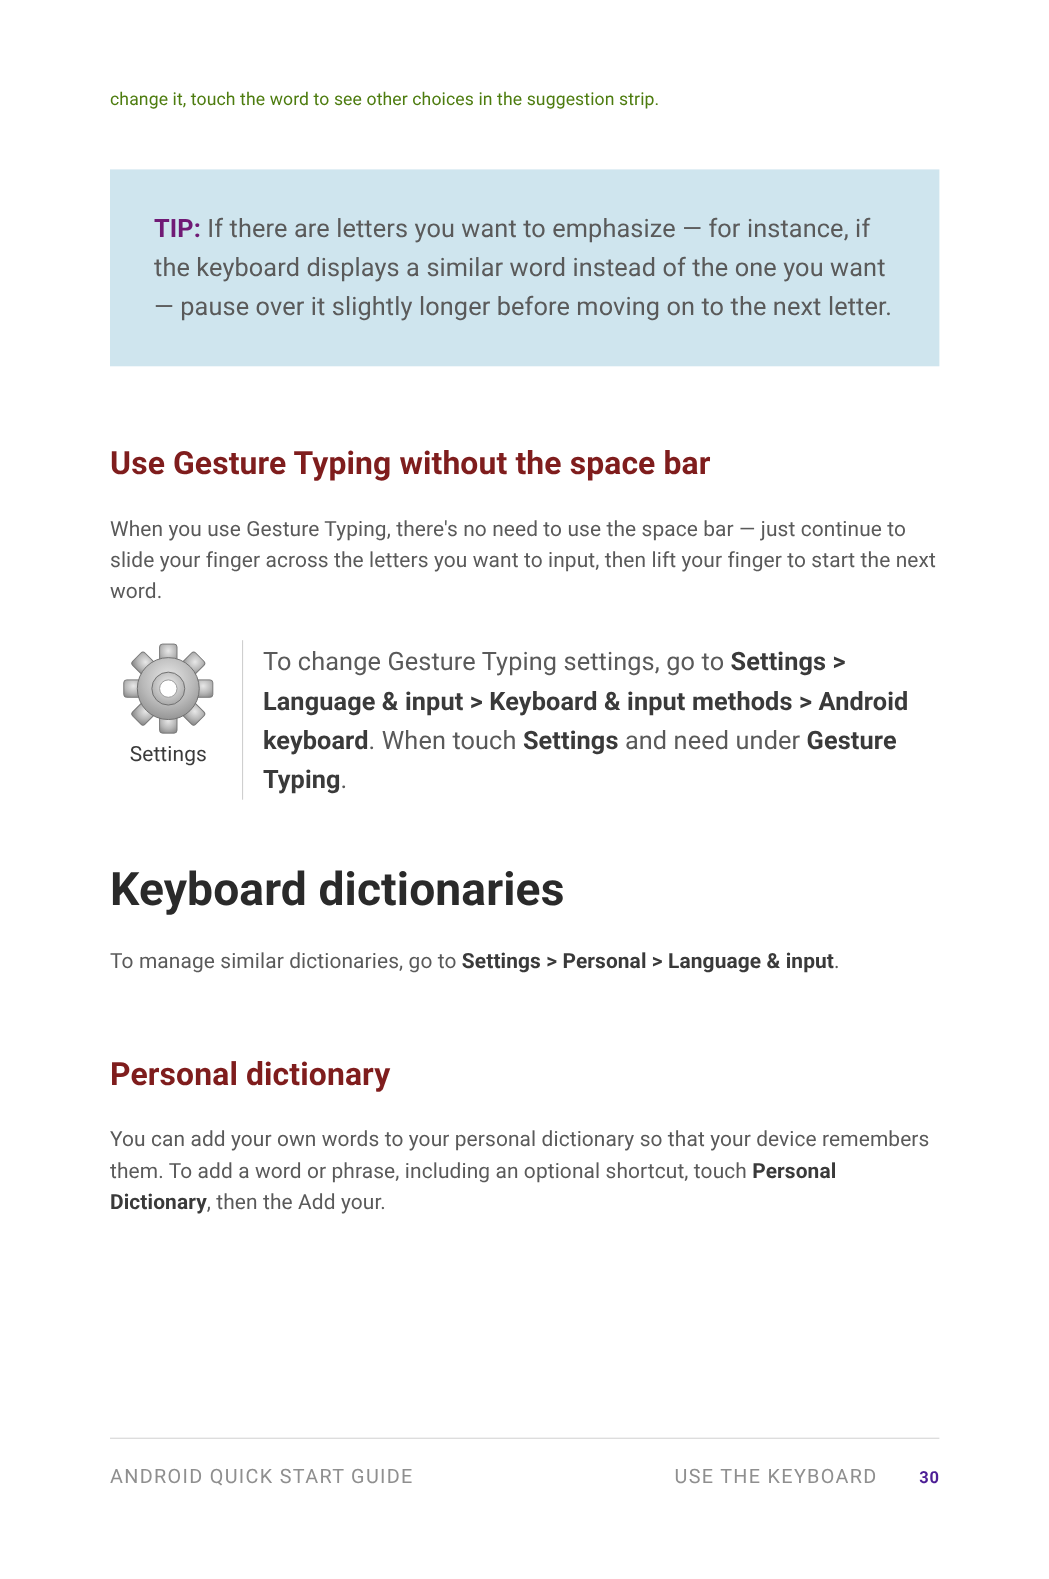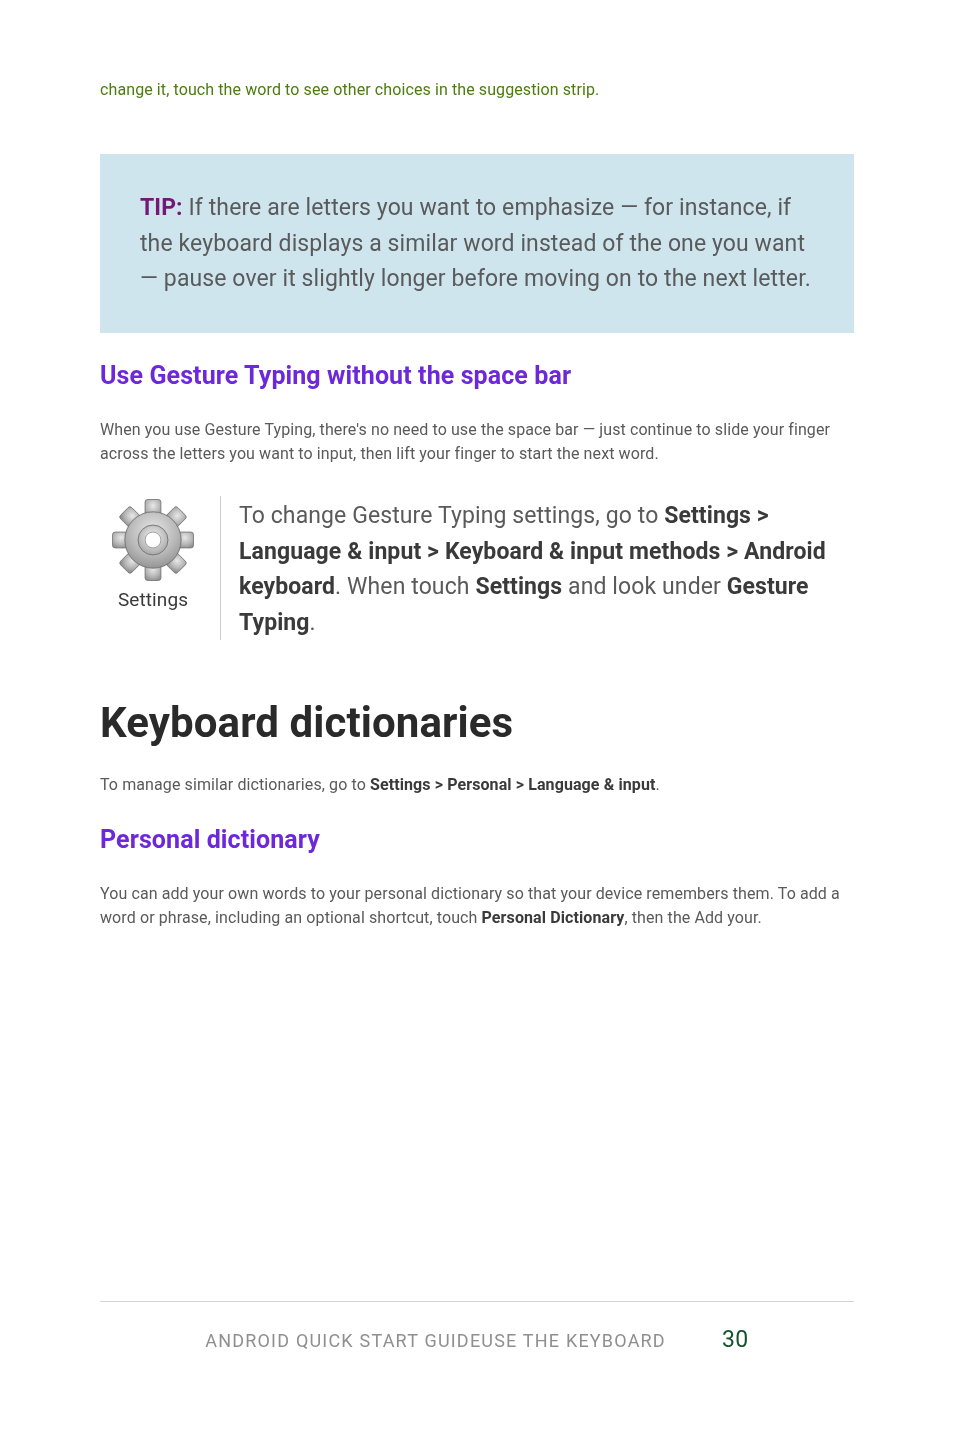--- a/index.html
+++ b/index.html
@@ -19,28 +19,28 @@
   .tip-box {
     background: #cfe5ee;
     margin-top: 52px;
     padding: 36px 40px 36px 40px;
     font-size: 23px;
     line-height: 1.55;
     color: #5a5a5a;
   }
   .tip-label { font-weight: 700; color: #701a75; }
   .h3 {
-    font-size: 25px;
+    font-size: 29px;
     font-weight: 700;
-    color: #6d28d9;
-    margin-top: 28px;
+    color: #7f1d1d;
+    margin-top: 72px;
     margin-bottom: 28px;
   }
   .para {
-    font-size: 16px;
+    font-size: 19px;
     line-height: 1.5;
     color: #5a5a5a;
   }
   .icon-block {
     display: flex;
     margin-top: 30px;
     align-items: stretch;
   }
   .icon-col {
     width: 106px;
@@ -78,28 +78,28 @@
     right: 100px;
     bottom: 82px;
   }
   .footer-rule {
     border: none;
     border-top: 1px solid #d5d5d5;
     margin-bottom: 24px;
   }
   .footer-row {
     display: flex;
-    justify-content: center;
+    justify-content: space-between;
     align-items: baseline;
     font-size: 18px;
     letter-spacing: 1.2px;
     color: #8f8f8f;
   }
-  .footer-right { display: flex; gap: 56px; align-items: baseline; }
-  .page-num { font-weight: 400; color: #14532d; font-size: 23px; letter-spacing: 0.5px; }
+  .footer-right { display: flex; gap: 38px; align-items: baseline; }
+  .page-num { font-weight: 700; color: #4c1d95; font-size: 15px; letter-spacing: 0.5px; }
   svg.gear { display: block; margin: 0 auto; }
 </style>
 </head>
 <body>
 
 <p class="intro-text">change it, touch the word to see other choices in the suggestion strip.</p>
 
 <div class="tip-box">
   <span class="tip-label">TIP:</span><span> If there are letters you want to emphasize — for instance, if the keyboard displays a similar word instead of the one you want — pause over it slightly longer before moving on to the next letter.</span>
 </div>
@@ -137,21 +137,21 @@
         </g>
         <circle r="32" fill="url(#gbody)" stroke="#6e6e6e" stroke-width="1"></circle>
         <circle r="17" fill="url(#ghub)" stroke="#6e6e6e" stroke-width="1"></circle>
         <circle r="9" fill="#ffffff" stroke="#9a9a9a" stroke-width="1"></circle>
       </g>
     </svg>
     <div class="icon-caption">Settings</div>
   </div>
   <div class="divider-v"></div>
   <div class="icon-text">
-    <span>To change Gesture Typing settings, go to </span><strong>Settings &gt; Language &amp; input &gt; Keyboard &amp; input methods &gt; Android keyboard</strong><span>. When touch </span><strong>Settings</strong><span> and look under </span><strong>Gesture Typing</strong><span>.</span>
+    <span>To change Gesture Typing settings, go to </span><strong>Settings &gt; Language &amp; input &gt; Keyboard &amp; input methods &gt; Android keyboard</strong><span>. When touch </span><strong>Settings</strong><span> and need under </span><strong>Gesture Typing</strong><span>.</span>
   </div>
 </div>
 
 <h2 class="h2">Keyboard dictionaries</h2>
 
 <p class="para">
   <span>To manage similar dictionaries, go to </span><strong>Settings &gt; Personal &gt; Language &amp; input</strong><span>.</span>
 </p>
 
 <h3 class="h3">Personal dictionary</h3>

